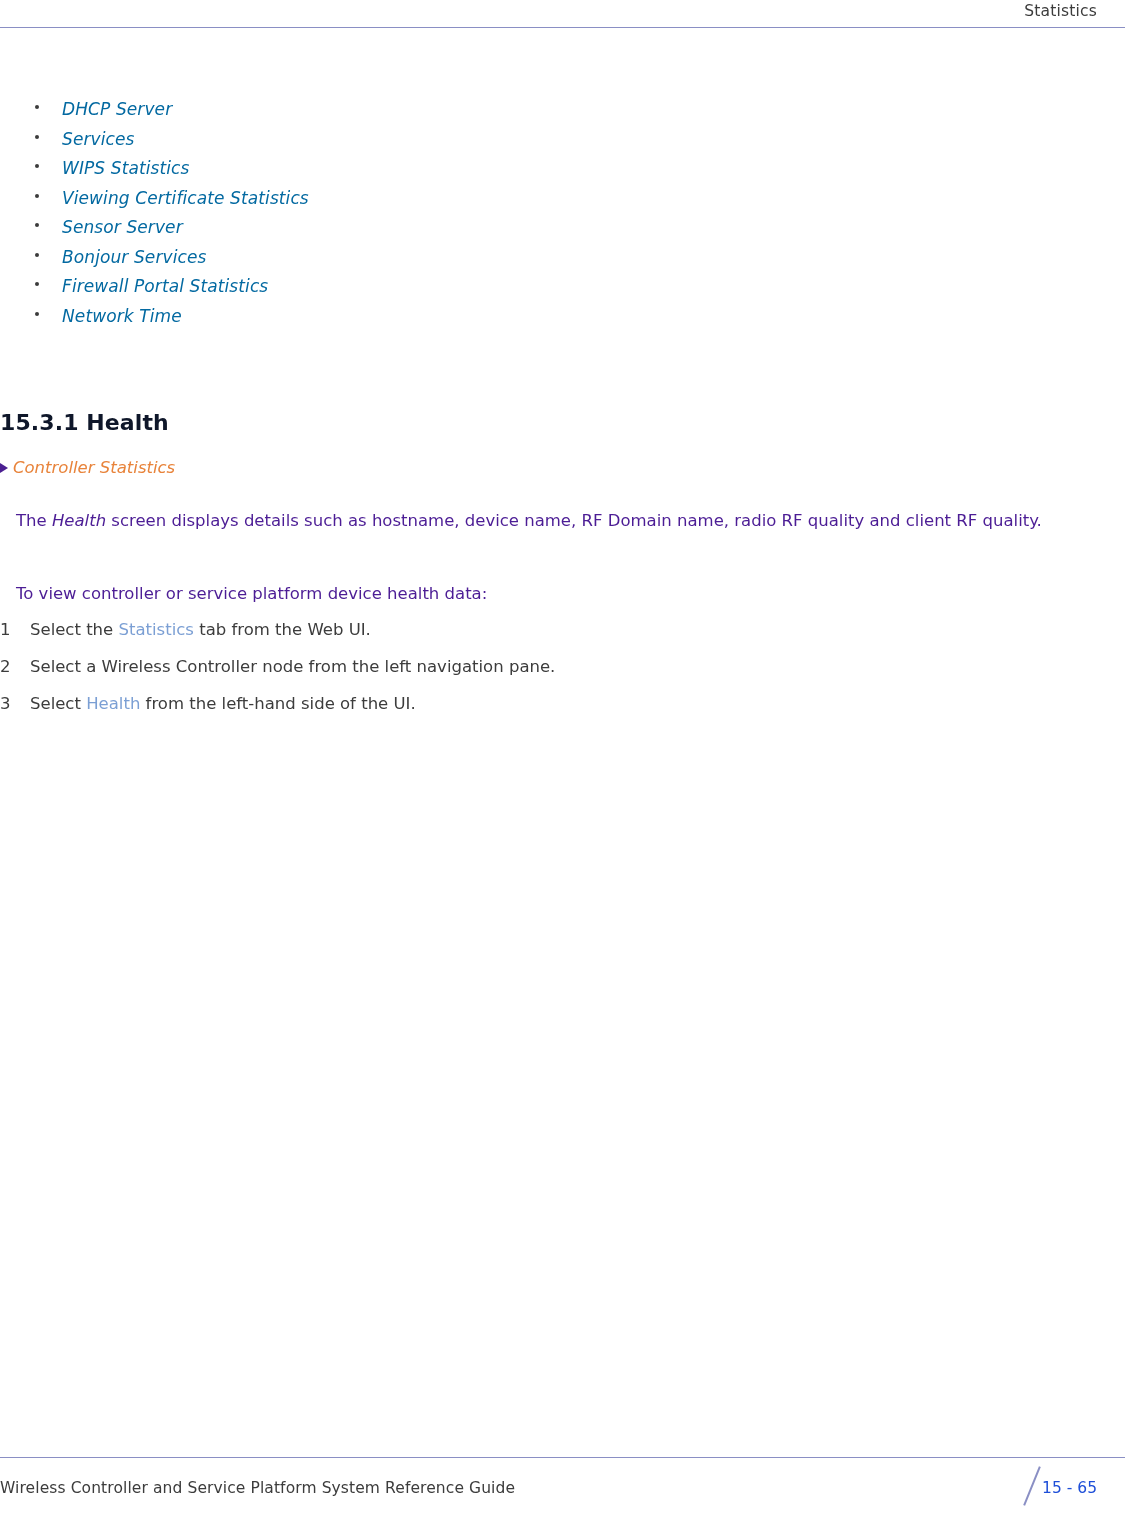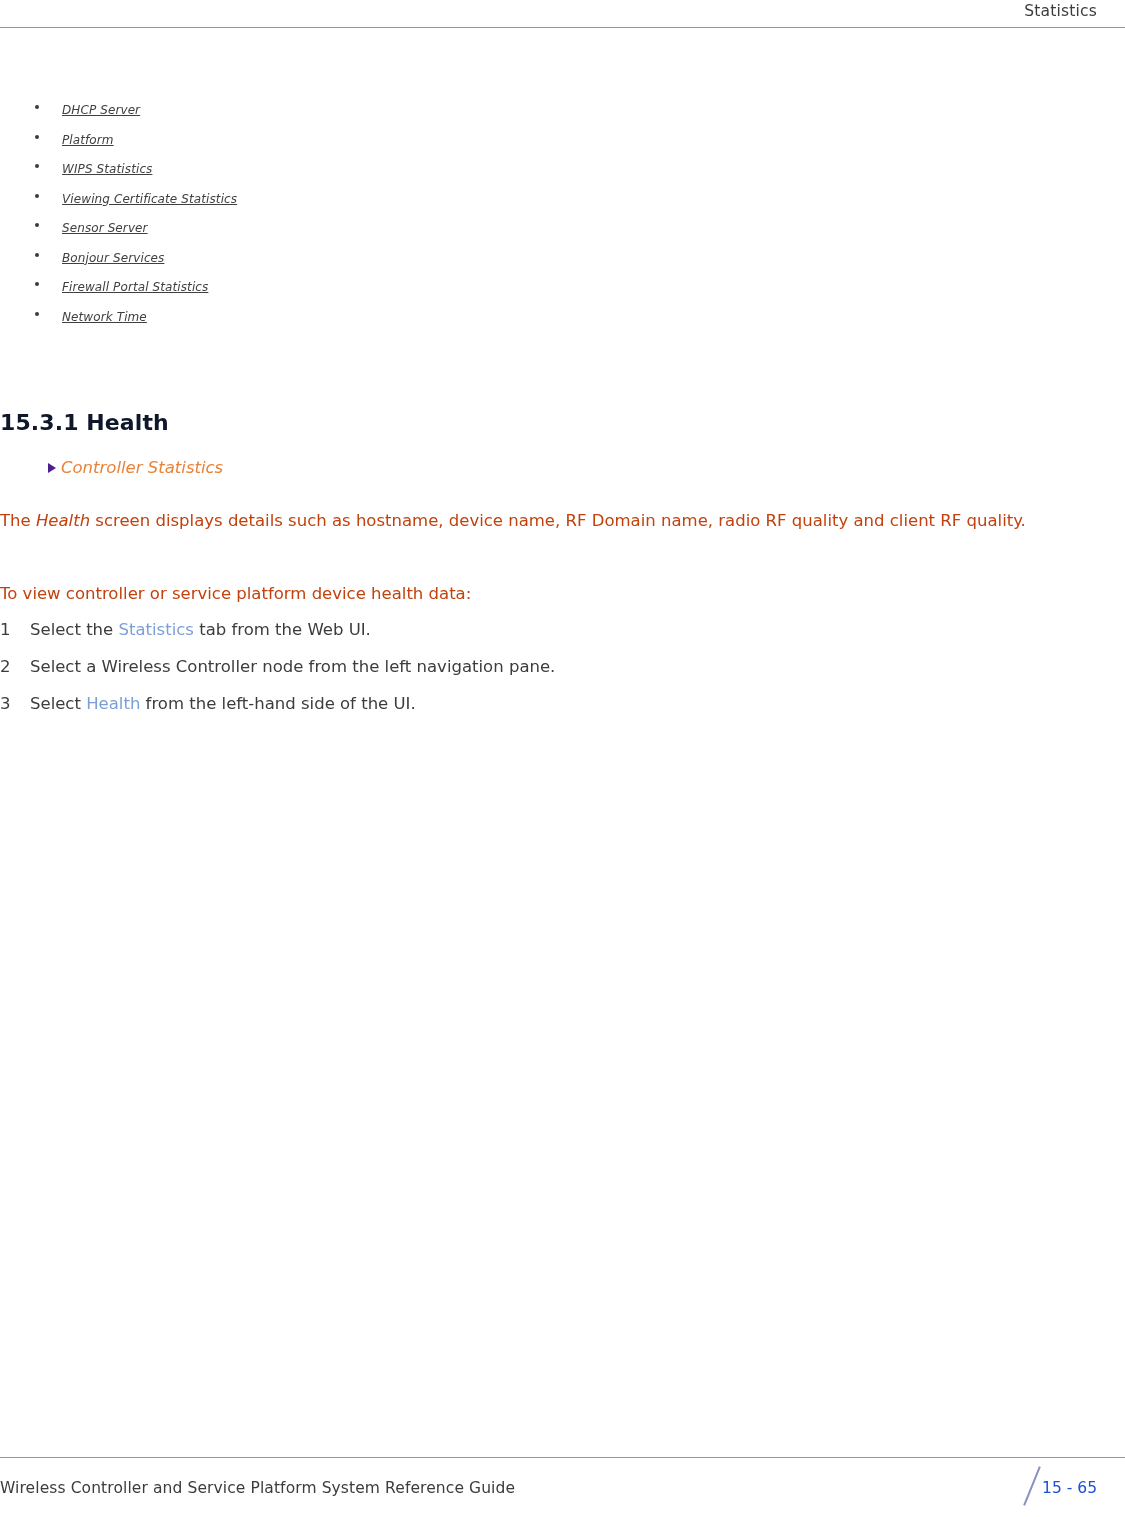--- a/index.html
+++ b/index.html
@@ -68,65 +68,63 @@
   ul.bullets li .dot {
     position: absolute;
     left: 35px;
     top: 7px;
     width: 4px;
     height: 4px;
     background: #3c3c3c;
     border-radius: 50%;
   }
   .xref {
-    color: #404040;
+    color: #0369a1;
     font-style: italic;
-    font-size: 12px;
+    font-size: 17px;
     letter-spacing: 0.1px;
-    text-decoration: underline;
   }
 
   .section-heading {
     position: absolute;
     left: 0;
     top: 380px;
     font-size: 22px;
     font-weight: bold;
     color: #0f172a;
     letter-spacing: 0.1px;
   }
 
   .subref-line {
     position: absolute;
     left: 0;
     top: 428px;
     display: flex;
     align-items: center;
-    margin-left: 48px;
   }
   .subref-arrow {
     width: 0;
     height: 0;
     border-top: 5px solid transparent;
     border-bottom: 5px solid transparent;
     border-left: 8px solid #4b1f91;
     margin-right: 5px;
   }
   .subref-text {
     color: #e8833a;
     font-style: italic;
     font-size: 16.5px;
   }
 
   .para {
     position: absolute;
-    left: 0;
+    left: 16px;
     font-size: 16.5px;
     line-height: 25px;
-    color: #c2410c;
+    color: #4c1d95;
     width: 1100px;
   }
   .para.p1 { top: 478px; }
   .para.p2 { top: 551px; }
 
   .para em { font-style: italic; }
 
   ol.steps {
     list-style: none;
     margin: 0;
@@ -206,21 +204,21 @@
 
 <div class="content">
 
   <ul class="bullets">
     <li>
       <span class="dot"></span>
       <span class="xref">DHCP Server</span>
     </li>
     <li>
       <span class="dot"></span>
-      <span class="xref">Platform</span>
+      <span class="xref">Services</span>
     </li>
     <li>
       <span class="dot"></span>
       <span class="xref">WIPS Statistics</span>
     </li>
     <li>
       <span class="dot"></span>
       <span class="xref">Viewing Certificate Statistics</span>
     </li>
     <li>

